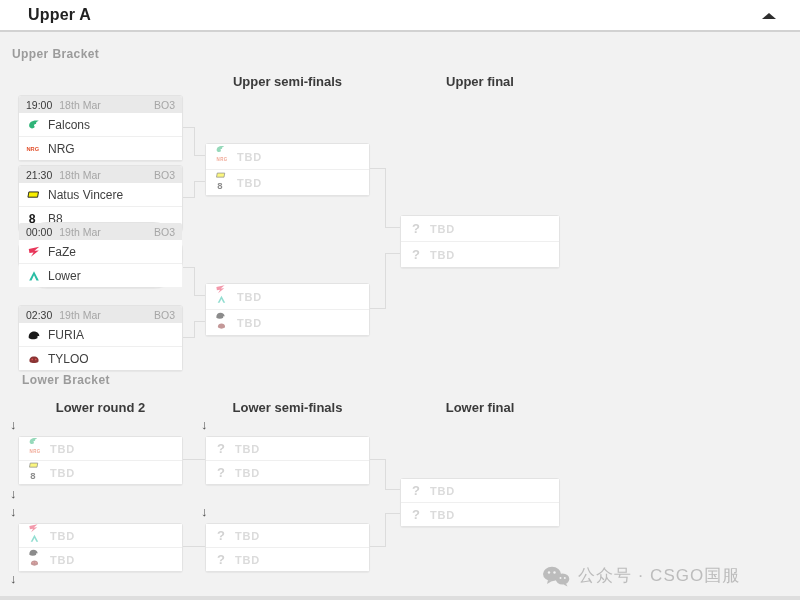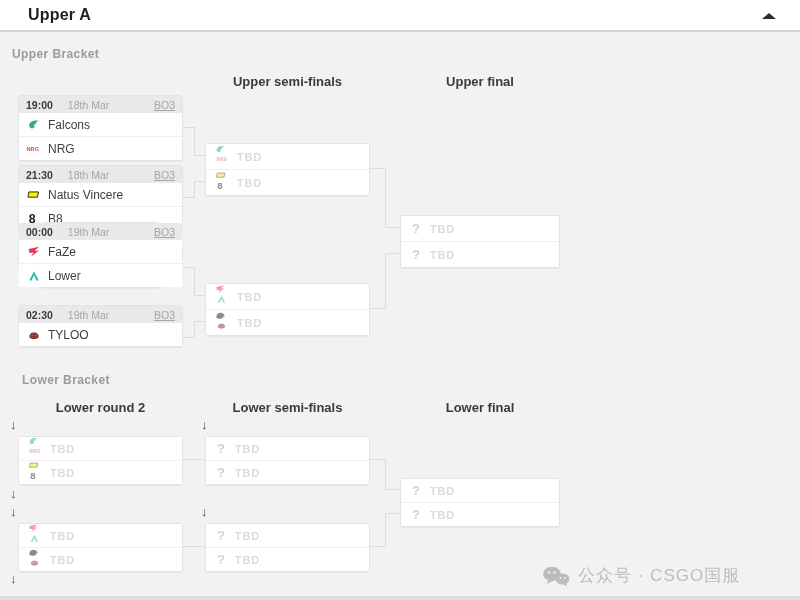--- a/index.html
+++ b/index.html
@@ -9,23 +9,23 @@
   .titlebar { position:absolute; top:0; left:0; width:800px; height:32px; background:#ffffff; border-bottom:2px solid #d2d2d2; box-sizing:border-box; }
   .group-title { position:absolute; left:28px; top:6px; font-size:16px; font-weight:bold; color:#222; letter-spacing:.2px; }
   .caret-up { position:absolute; right:24px; top:13px; width:0; height:0; border-left:7px solid transparent; border-right:7px solid transparent; border-bottom:6px solid #2e2e2e; cursor:pointer; }
 
   .section-label { position:absolute; font-size:12px; font-weight:bold; color:#9b9b9b; letter-spacing:.4px; }
   .col-header { position:absolute; font-size:13px; font-weight:bold; color:#3b3b3b; text-align:center; }
 
   
   .card { position:absolute; width:165px; background:#fff; border:1px solid #e3e3e3; border-radius:3px; box-shadow:0 1px 1px rgba(0,0,0,.05); box-sizing:border-box; cursor:pointer; }
   .match-header { height:17px; background:#e9e9e9; display:flex; align-items:center; padding:0 7px; font-size:10.5px; border-radius:2px 2px 0 0; }
-  .mh-time { font-weight:bold; color:#3a3a3a; margin-right:15px; }
+  .mh-time { font-weight:normal; color:#3a3a3a; margin-right:7px; }
   .mh-date { color:#a6a6a6; flex:1; }
-  .mh-format { color:#a6a6a6;text-decoration:underline; }
+  .mh-format { color:#a6a6a6; }
   .team-row { height:23px; display:flex; align-items:center; padding:0 7px; font-size:12px; color:#3f3f3f; background:#fff; }
   .team-row + .team-row, .slot-row + .slot-row { border-top:1px solid #efefef; }
   .team-logo { width:15px; height:15px; margin-right:7px; display:inline-flex; align-items:center; justify-content:center; flex:none; }
 
   
   .slot-row { display:flex; align-items:center; padding:0 8px; font-size:11px; font-weight:bold; color:#dbdbdb; letter-spacing:.8px; background:#fff; }
   .slot-row.h25 { height:25px; }
   .slot-row.h23 { height:23px; }
   .pair { position:relative; width:17px; height:21px; margin-right:6px; opacity:.5; flex:none; }
   .pair .p1 { position:absolute; top:-2px; left:1px; transform:scale(.78); transform-origin:top left; }
@@ -129,20 +129,28 @@
         </span>
       <span>Lower</span>
     </div>
   </div>
 
   <div class="card" style="left:18px; top:305px;">
     <div class="match-header">
       <span class="mh-time">02:30</span>
       <span class="mh-date">19th Mar</span>
       <span class="mh-format">BO3</span>
+    </div>
+    <div class="team-row">
+      <span class="team-logo">
+          <svg width="14" height="14" viewBox="0 0 16 16">
+            <path fill="#191919" d="M2 11.5 C1.5 6.5 4.5 4 8 4 C11.5 4 14.5 6.5 14 9.5 C12.2 8.6 11.2 9.6 12.2 11.4 C9.5 13.4 4.5 13.4 2 11.5 Z"></path>
+          </svg>
+        </span>
+      <span>FURIA</span>
     </div>
     <div class="team-row">
       <span class="team-logo">
           <svg width="14" height="14" viewBox="0 0 16 16">
             <path fill="#8a3434" d="M3 11 C2 7.5 4.5 5.2 8 5.2 C11.5 5.2 14 7.5 13 11 C10 13.2 6 13.2 3 11 Z"></path>
             <circle cx="6" cy="8.5" r="1" fill="#d94f4f"></circle>
             <circle cx="10" cy="8.5" r="1" fill="#d94f4f"></circle>
           </svg>
         </span>
       <span>TYLOO</span>

